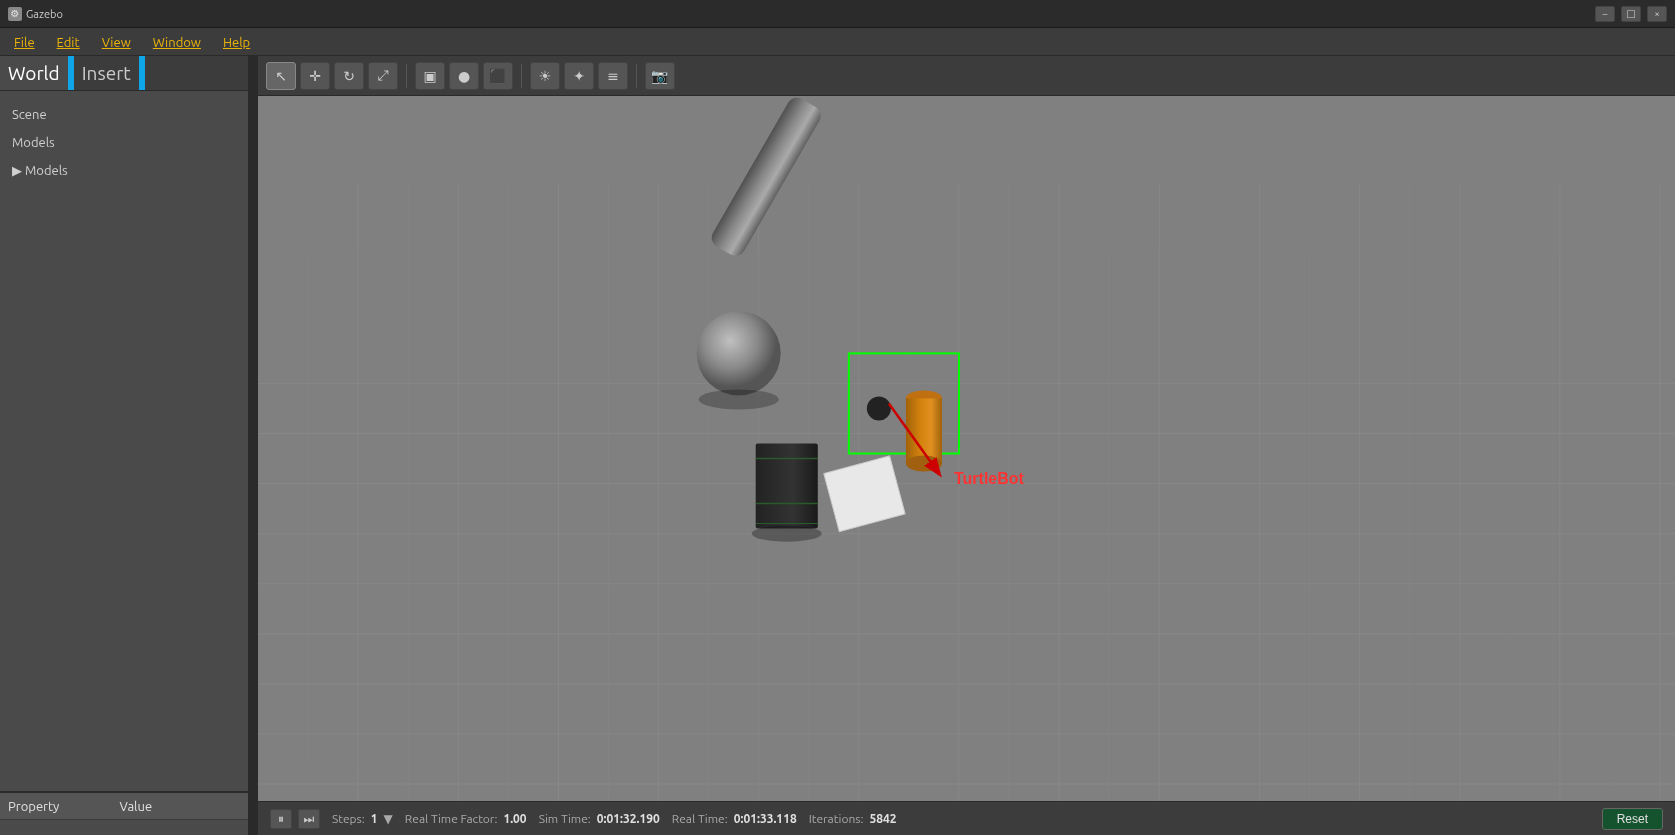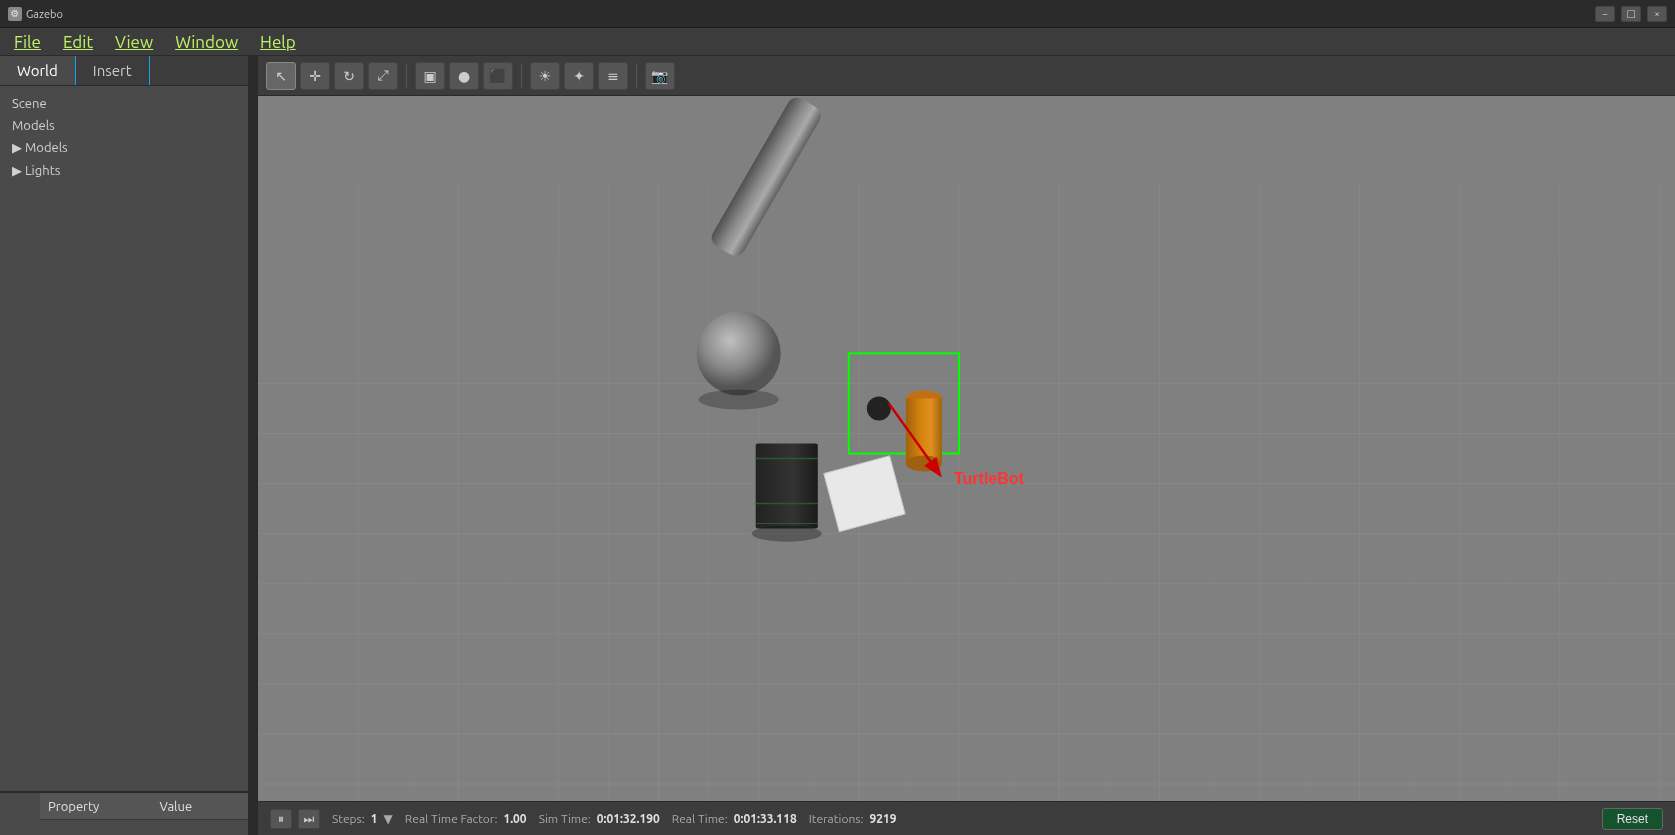--- a/index.html
+++ b/index.html
@@ -65,24 +65,24 @@
       height: 28px;
       background: #3c3c3c;
       display: flex;
       align-items: center;
       padding: 0 4px;
       border-bottom: 1px solid #2a2a2a;
       gap: 2px;
     }
     .menu-item {
       padding: 3px 10px;
-      color: #bef264;
+      color: #eab308;
       cursor: pointer;
       border-radius: 2px;
-      font-size: 17px;
+      font-size: 13px;
       text-decoration: underline;
     }
 
     
     #main-layout {
       display: flex;
       height: calc(835px - 28px - 28px);
     }
 
     
@@ -95,59 +95,59 @@
       border-right: 2px solid #2a2a2a;
     }
 
     
     #tabs {
       display: flex;
       background: #3c3c3c;
       border-bottom: 1px solid #2a2a2a;
     }
     .tab {
-      padding: 6px 17px;
-      cursor: pointer;
-      font-size: 15px;
-      color: #ccc;
-      border-right: 1px solid #0ea5e9;
+      padding: 6px 8px;
+      cursor: pointer;
+      font-size: 19px;
+      color: #ccc;
+      border-right: 6px solid #0ea5e9;
     }
     .tab.active {
       background: #4a4a4a;
       color: #fff;
     }
 
     
     #tree-area {
       flex: 1;
       padding: 6px 0;
       overflow-y: auto;
     }
     .tree-item {
       padding: 4px 12px;
       cursor: pointer;
       color: #d0d0d0;
       font-size: 13px;
+      margin-top: 6px;
     }
 
     
     #property-panel {
       border-top: 2px solid #2a2a2a;
       height: 44px;
       background: #4a4a4a;
     }
     #property-header {
       display: flex;
       background: #555;
       padding: 6px 8px;
       font-size: 13px;
       color: #e0e0e0;
       gap: 60px;
       border-bottom: 1px solid #3a3a3a;
-      margin-left: 40px;
     }
 
     
     #resize-handle {
       width: 8px;
       background: #2a2a2a;
       cursor: col-resize;
     }
 
     
@@ -285,21 +285,20 @@
 
     <div id="tabs">
     <div class="tab active">World</div>
         <div class="tab">Insert</div>
       </div>
 
     <div id="tree-area">
     <div class="tree-item">Scene</div>
         <div class="tree-item">Models</div>
         <div class="tree-item">▶ Models</div>
-        <div class="tree-item">▶ Lights</div>
       </div>
 
     <div id="property-panel">
       <div id="property-header">
         <span>Property</span>
         <span>Value</span>
       </div>
     </div>
 
   </div>
@@ -466,20 +465,20 @@
       <div class="status-section">
         <span class="status-label">Sim Time:</span>
         <span class="status-value">0:01:32.190</span>
       </div>
       <div class="status-section">
         <span class="status-label">Real Time:</span>
         <span class="status-value">0:01:33.118</span>
       </div>
       <div class="status-section">
         <span class="status-label">Iterations:</span>
-        <span class="status-value">9219</span>
+        <span class="status-value">5842</span>
       </div>
       <button class="reset-btn">Reset</button>
     </div>
 
   </div>
 
 </div>
 
 </body></html>

